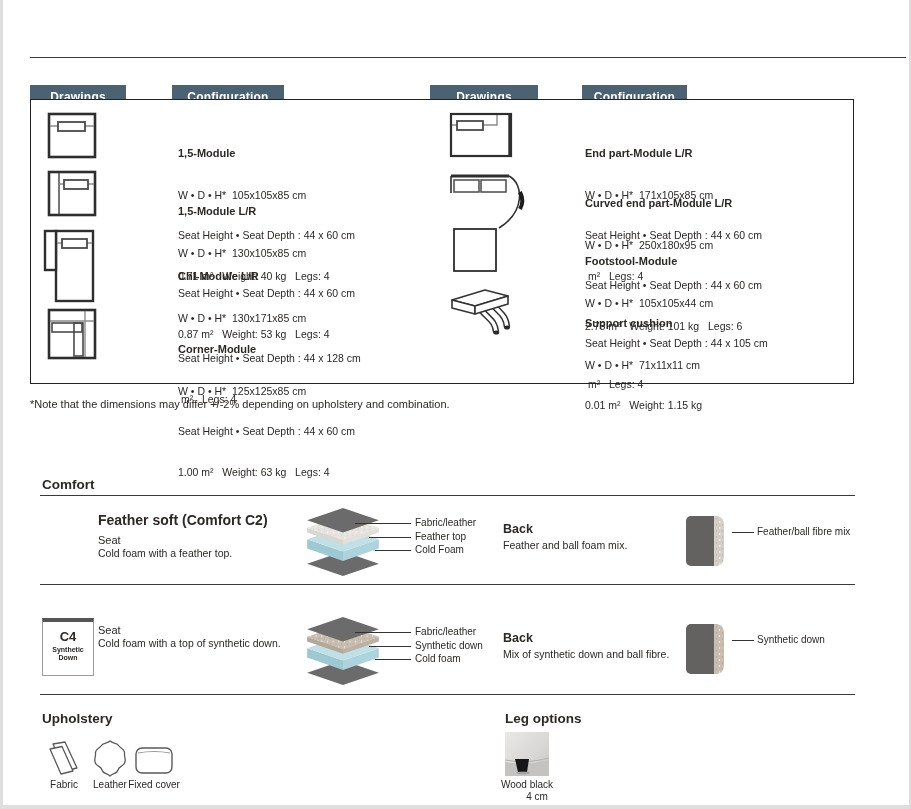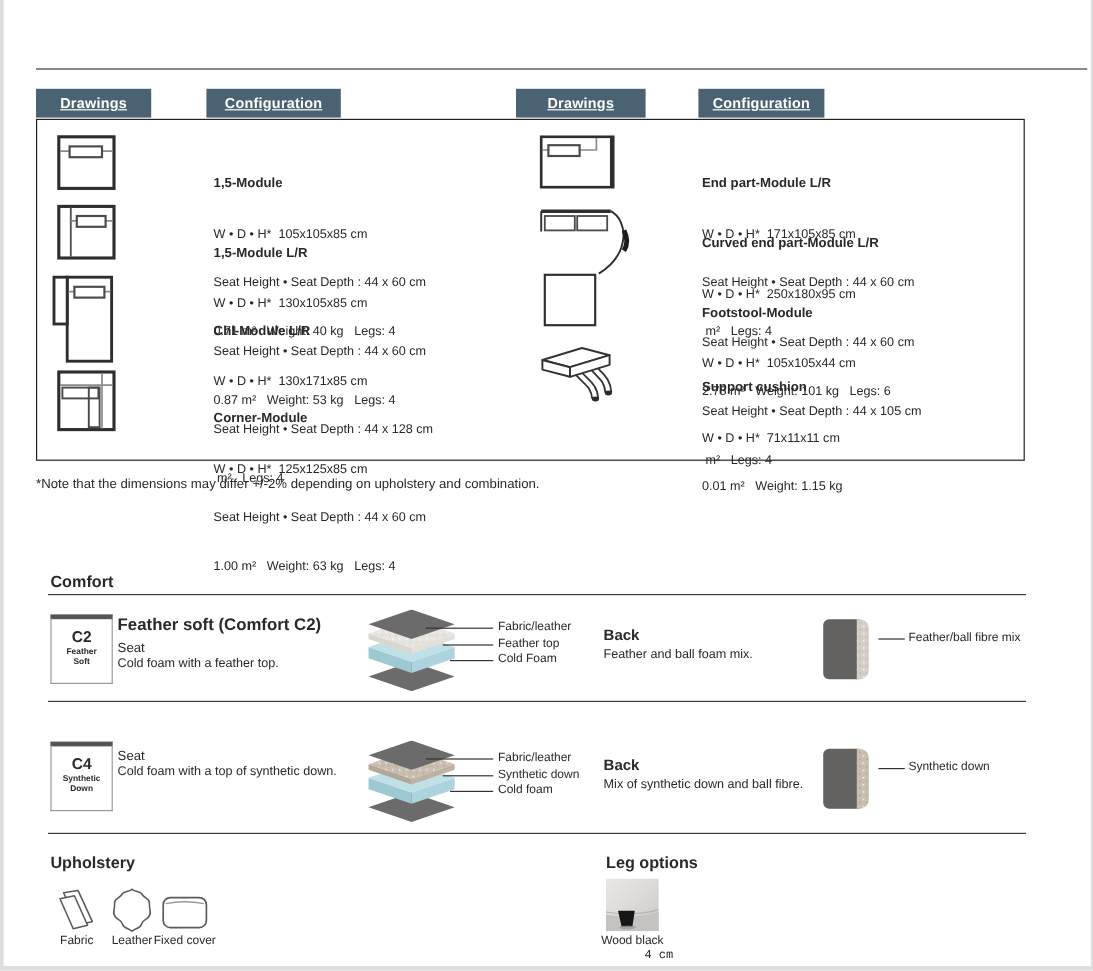--- a/index.html
+++ b/index.html
@@ -2,21 +2,21 @@
 <html><head>
 <meta charset="utf-8">
 <style>
   html,body{margin:0;padding:0;background:#dedede;}
   #page{position:absolute;left:3px;top:0;width:906px;height:805px;background:#fff;
         font-family:"Liberation Sans", sans-serif;color:#2b2826;overflow:hidden;}
   .abs{position:absolute;}
   #title{left:27px;top:0px;font-size:46px;font-weight:500;letter-spacing:1px;color:#262220;}
   .rule{border-top:1.5px solid #3a3a3a;height:0;}
   #rule-title{left:27px;top:57px;width:876px;}
-  .tab{top:74px;height:24px;background:#4a6272;color:#fff;font-size:12px;font-weight:bold;
+  .tab{top:85px;height:24px;background:#4a6272;color:#fff;font-size:12px;font-weight:bold;
        display:flex;align-items:center;justify-content:center;letter-spacing:0.2px;text-decoration:underline;}
   #tab1{left:27px;width:96px;}
   #tab2{left:169px;width:112px;}
   #tab3{left:427px;width:108px;}
   #tab4{left:579px;width:105px;}
   #main-box{left:27px;top:99px;width:822px;height:283px;border:1.5px solid #222;background:#fff;}
   .mod{font-size:10.5px;line-height:13.5px;white-space:pre;}
   .mod .mod-name{font-size:11px;font-weight:bold;margin-bottom:1px;}
   .mod.lcol{left:175px;}
   .mod.rcol{left:582px;}
@@ -201,24 +201,20 @@
     <div></div>
   </div>
 
   <div class="abs" id="note">*Note that the dimensions may differ +/-2% depending on upholstery and combination.</div>
 
   <div class="abs h2" id="comfort-heading">Comfort</div>
   <div class="abs rule" id="rule-c1"></div>
   <div class="abs rule" id="rule-c2"></div>
   <div class="abs rule" id="rule-c3"></div>
 
-  <div class="abs badge" style="top:512px;">
-    <div class="code">C2</div>
-    <div class="blabel">Feather Soft</div>
-  </div>
   <div class="abs c-text" style="top:512px;">
     <div class="c-title">Feather soft (Comfort C2)</div>
     <div class="c-sub">Seat</div>
     <div class="c-desc">Cold foam with a feather top.</div>
   </div>
   <div class="abs" style="left:292px;top:508px;">
     <svg viewBox="0 0 96 72" width="96" height="68">
       <path d="M48,46 L86,59 L48,72 L10,59 Z" fill="#6b6b6b"></path>
       <path d="M10,33 L10,43 L48,56 L48,46 Z" fill="#9fc9d2"></path>
       <path d="M48,46 L48,56 L86,43 L86,33 Z" fill="#add4dc"></path>
@@ -315,15 +311,15 @@
   <div class="abs" style="left:502px;top:732px;">
     <svg viewBox="0 0 44 44" width="44" height="44">
       <rect width="44" height="44" fill="url(#legPhoto)"></rect>
       <path d="M0,30 Q22,34 44,28 L44,44 L0,44 Z" fill="#c4c3c1"></path>
       <path d="M0,28 Q22,32 44,26" fill="none" stroke="#b3b2b0" stroke-width="1"></path>
       <path d="M10,27 L24,27 L22,40 L13,40 Z" fill="#161616"></path>
       <ellipse cx="18" cy="40.8" rx="7" ry="1.6" fill="#8f8e8c" opacity="0.6"></ellipse>
     </svg>
   </div>
   <div class="abs small-label" style="left:490px;top:779px;width:68px;">Wood black</div>
-  <div class="abs small-label" style="left:512px;top:791px;width:68px;font-family:Liberation Mono, monospace;">4 cm</div>
+  <div class="abs small-label" style="left:500px;top:791px;width:68px;">4 cm</div>
 
 </div>
 
 </body></html>

